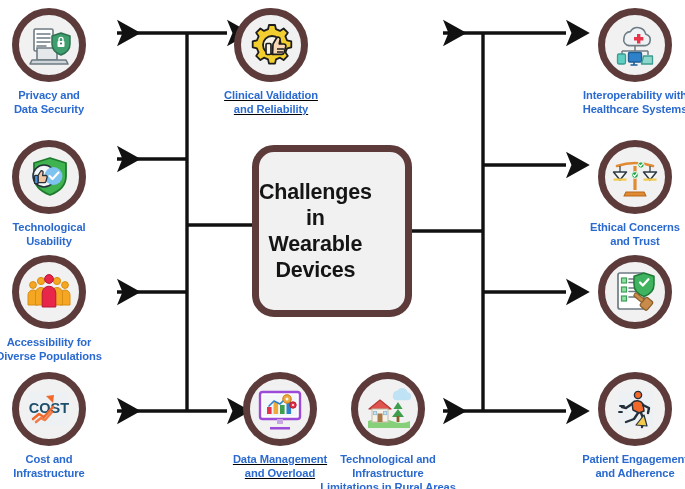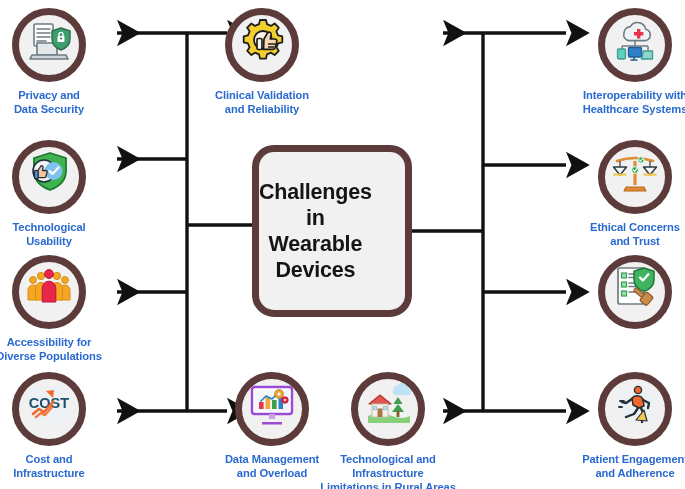--- a/index.html
+++ b/index.html
@@ -54,21 +54,21 @@
     align-items: center;
   }
   .circle {
     width: 74px;
     height: 74px;
     box-sizing: border-box;
     border-radius: 50%;
     border: 7px solid #5d3b3b;
     background: #f1f1f1;
     display: flex;
-    align-items: flex-start;
+    align-items: center;
     justify-content: center;
     overflow: hidden;
   }
   .circle svg { display: block; }
   .caption {
     margin-top: 6px;
     font-size: 11.2px;
     font-weight: 700;
     line-height: 1.25;
     color: #2a6ad0;
@@ -201,21 +201,21 @@
         <text x="25" y="29" font-family="'Liberation Sans',sans-serif" font-size="14.5" font-weight="700" fill="#1d4f6b" text-anchor="middle">COST</text>
         <path d="M9 35 l6 -5 l5 3 l9 -10" fill="none" stroke="#f2682a" stroke-width="2.6" stroke-linecap="round" stroke-linejoin="round"></path>
         <path d="M22 12 l8 -1 l-1 8 z" fill="#f2682a"></path>
         <path d="M12 38 l5 -4 l4 2 l7 -8" fill="none" stroke="#f2682a" stroke-width="2.6" stroke-linecap="round" stroke-linejoin="round" opacity="0.85"></path>
       </svg>
     </div>
     <div class="caption">Cost and
 Infrastructure</div>
   </div>
 
-  <div class="leaf" style="left:187px; top:8px;">
+  <div class="leaf" style="left:196px; top:8px;text-decoration:underline;">
     <div class="circle">
       <svg width="50" height="50" viewBox="0 0 50 50">
         <g fill="#f2cf2e" stroke="#1d1d1d" stroke-width="1.8" stroke-linejoin="round">
           <path d="M23 5 h6 l1 4.2 l4 1.7 l3.6-2.4 l4.2 4.2 l-2.4 3.6 l1.7 4 l4.2 1 v6 l-4.2 1 l-1.7 4 l2.4 3.6 l-4.2 4.2 l-3.6-2.4 l-4 1.7 l-1 4.2 h-6 l-1-4.2 l-4-1.7 l-3.6 2.4 l-4.2-4.2 l2.4-3.6 l-1.7-4 l-4.2-1 v-6 l4.2-1 l1.7-4 l-2.4-3.6 l4.2-4.2 l3.6 2.4 l4-1.7 z"></path>
         </g>
         <circle cx="26" cy="25" r="9" fill="#f7f3e6" stroke="#1d1d1d" stroke-width="1.8"></circle>
         <path d="M27 24 l3.5 -6 a2 2 0 0 1 3.6 1.4 l-0.8 4.6 h4.6 a2 2 0 0 1 1.9 2.6 l-1.8 6.2 a2.3 2.3 0 0 1 -2.2 1.6 h-9.3 z" fill="#f8d8b4" stroke="#1d1d1d" stroke-width="1.7" stroke-linejoin="round"></path>
         <g stroke="#1d1d1d" stroke-width="1.3">
           <line x1="31" y1="29" x2="38" y2="29"></line>
             <line x1="31" y1="32" x2="37" y2="32"></line>
@@ -315,21 +315,21 @@
         <g stroke="#24303a" stroke-width="1.8" stroke-linecap="round">
           <line x1="10" y1="22" x2="14" y2="22"></line>
             <line x1="9" y1="28" x2="12" y2="28"></line>
         </g>
       </svg>
     </div>
     <div class="caption">Patient Engagement
 and Adherence</div>
   </div>
 
-  <div class="leaf" style="left:197px; top:372px;">
+  <div class="leaf" style="left:205px; top:372px;text-decoration:underline;">
     <div class="circle">
       <svg width="50" height="50" viewBox="0 0 50 50">
         <rect x="5" y="8" width="40" height="27" rx="2.6" fill="#ffffff" stroke="#9b4bd8" stroke-width="2.4"></rect>
         <rect x="8" y="11" width="34" height="21" fill="#f4f7f9"></rect>
         <g>
           <rect x="12" y="23" width="4.6" height="7" fill="#e8344a"></rect>
           <rect x="18.5" y="18" width="4.6" height="12" fill="#f2a93b"></rect>
           <rect x="25" y="21" width="4.6" height="9" fill="#3f9e4e"></rect>
           <rect x="31.5" y="15" width="4.6" height="15" fill="#2f82c9"></rect>
         </g>

